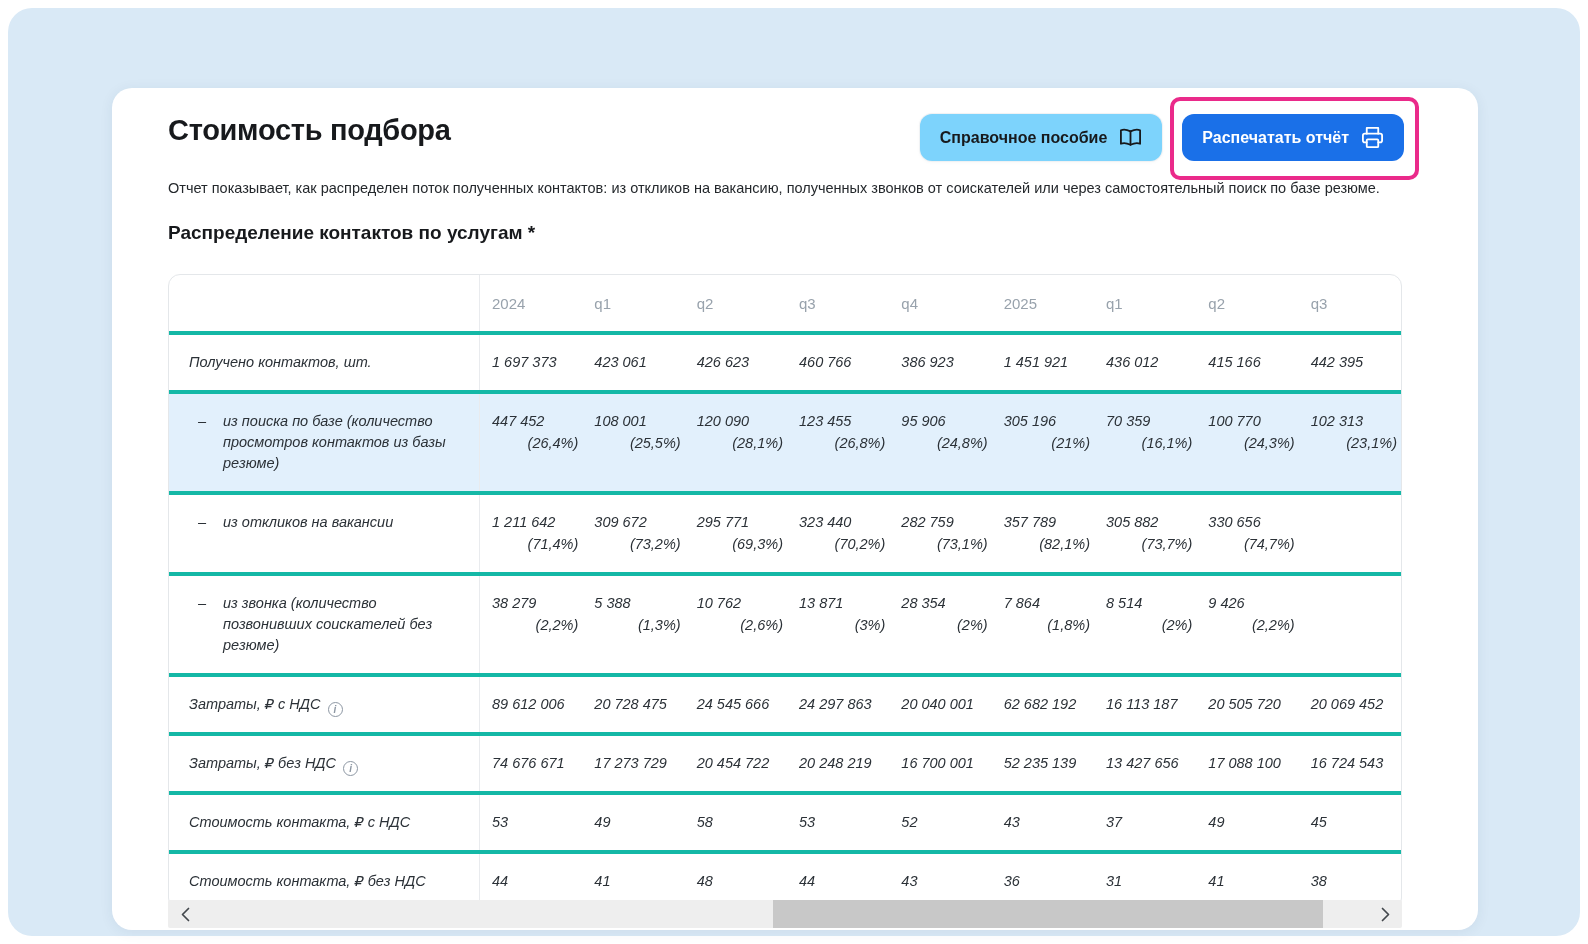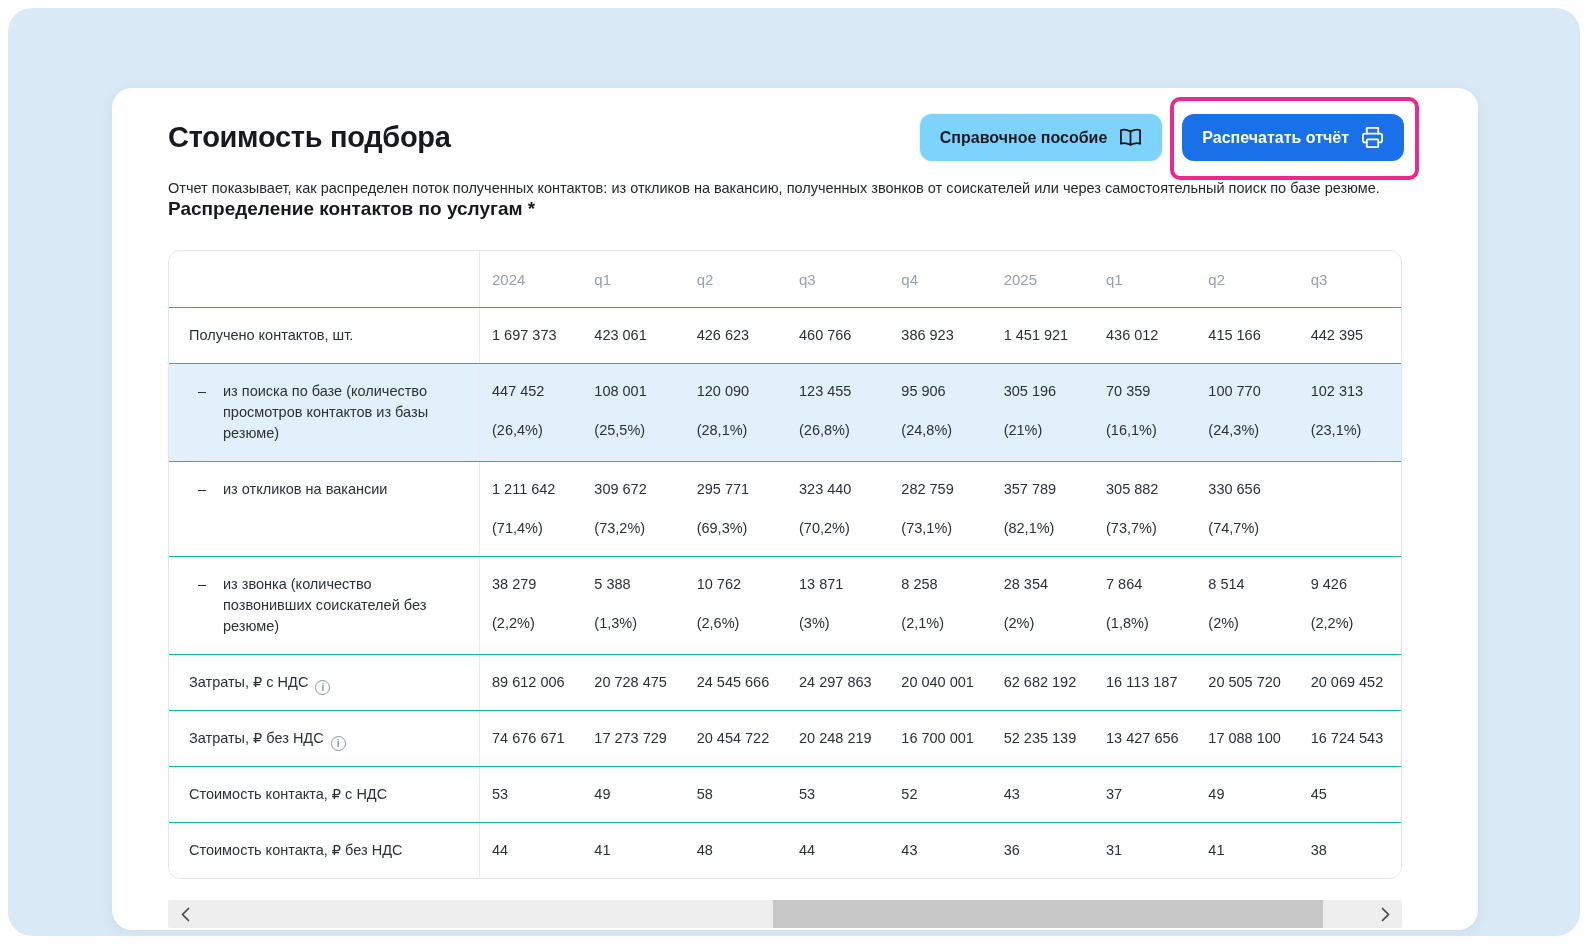--- a/index.html
+++ b/index.html
@@ -17,55 +17,55 @@
   }
   .card {
     position:absolute; left:112px; top:88px;
     width:1366px; height:842px;
     background:#ffffff;
     border-radius:20px;
     box-shadow:0 2px 14px rgba(30,60,90,.07);
   }
   .card-inner { padding:26px 56px 0 56px; position:relative; }
 
-  .header-row { display:flex; justify-content:space-between; align-items:center; }
+  .header-row { display:flex; justify-content:space-between; }
   .page-title { font-size:29px; font-weight:700; color:#17191c; letter-spacing:-.3px; }
   .actions { display:flex; align-items:center; gap:20px; margin-right:18px; }
 
   .btn { display:flex; align-items:center; gap:12px; border:none; cursor:pointer;
          border-radius:12px; padding:12px 20px; font-size:16px; font-weight:700;
          font-family:inherit; line-height:22px; }
   .btn-help { background:#7dd3fc; color:#17191c; box-shadow:0 0 0 1px #f0f2f4, 0 1px 4px rgba(0,0,0,.04); }
   .btn-print-wrap { position:relative; }
   .btn-print { background:#1a70e8; color:#ffffff; }
   .annotation-box {
     position:absolute; left:-12px; right:-15px; top:-17px; bottom:-19px;
     border:4px solid #ea2a8a; border-radius:10px; pointer-events:none;
   }
   .icon { display:inline-flex; align-items:center; }
 
   .description { margin-top:17px; font-size:14.5px; color:#24282c; line-height:20px; }
-  .section-title { font-size:19px; font-weight:700; color:#17191c; }
+  .section-title { margin-top:24px; font-size:19px; font-weight:700; color:#17191c; }
 
   .table {
     margin-top:30px; width:1234px;
     border:1px solid #e4e7ea; border-radius:12px;
     background:#fff;
   }
   .thead-row, .trow { display:grid; grid-template-columns:311px repeat(9,1fr); }
   .thead-row > div { padding:18px 4px 17px 12px; color:#98a2ac; font-size:15px; line-height:21px; }
   .thead-row > div:first-child, .trow > div:first-child { border-right:1px solid #e9ebee; }
-  .trow { border-top:1px solid #14b8a6; }
+  .trow { border-top:4px solid #14b8a6;font-style:italic; }
   .trow.highlight { background:#e2f0fc; }
   .tlabel { padding:17px 16px 17px 20px; font-size:14.5px; color:#2b3137; line-height:21px; display:flex; }
   .tlabel .dash { flex:0 0 25px; padding-left:0; }
   .tlabel.sub { padding-left:29px; }
   .tlabel .labtxt { flex:1; }
   .tcell { padding:17px 4px 17px 12px; font-size:14.5px; color:#2b3137; line-height:21px; }
-  .pct { margin-top:18px; }
+  .pct { margin-top:1px;text-align:right; }
   .info-badge {
     display:inline-flex; align-items:center; justify-content:center;
     width:15px; height:15px; border:1.3px solid #8d97a3; border-radius:50%;
     color:#8d97a3; font-size:10px; font-weight:600; margin-left:7px;
     vertical-align:-2px; position:relative; top:2px; cursor:pointer;
   }
 
   .scrollbar {
     position:absolute; left:56px; bottom:2px; width:1234px; height:28px;
     background:#eeeeee; border-radius:2px;
@@ -256,24 +256,20 @@
             </div>
             <div class="tcell">
               <div class="val">10 762</div>
               <div class="pct">(2,6%)</div>
             </div>
             <div class="tcell">
               <div class="val">13 871</div>
               <div class="pct">(3%)</div>
             </div>
             <div class="tcell">
-              <div class="val">8 258</div>
-              <div class="pct">(2,1%)</div>
-            </div>
-            <div class="tcell">
               <div class="val">28 354</div>
               <div class="pct">(2%)</div>
             </div>
             <div class="tcell">
               <div class="val">7 864</div>
               <div class="pct">(1,8%)</div>
             </div>
             <div class="tcell">
               <div class="val">8 514</div>
               <div class="pct">(2%)</div>

